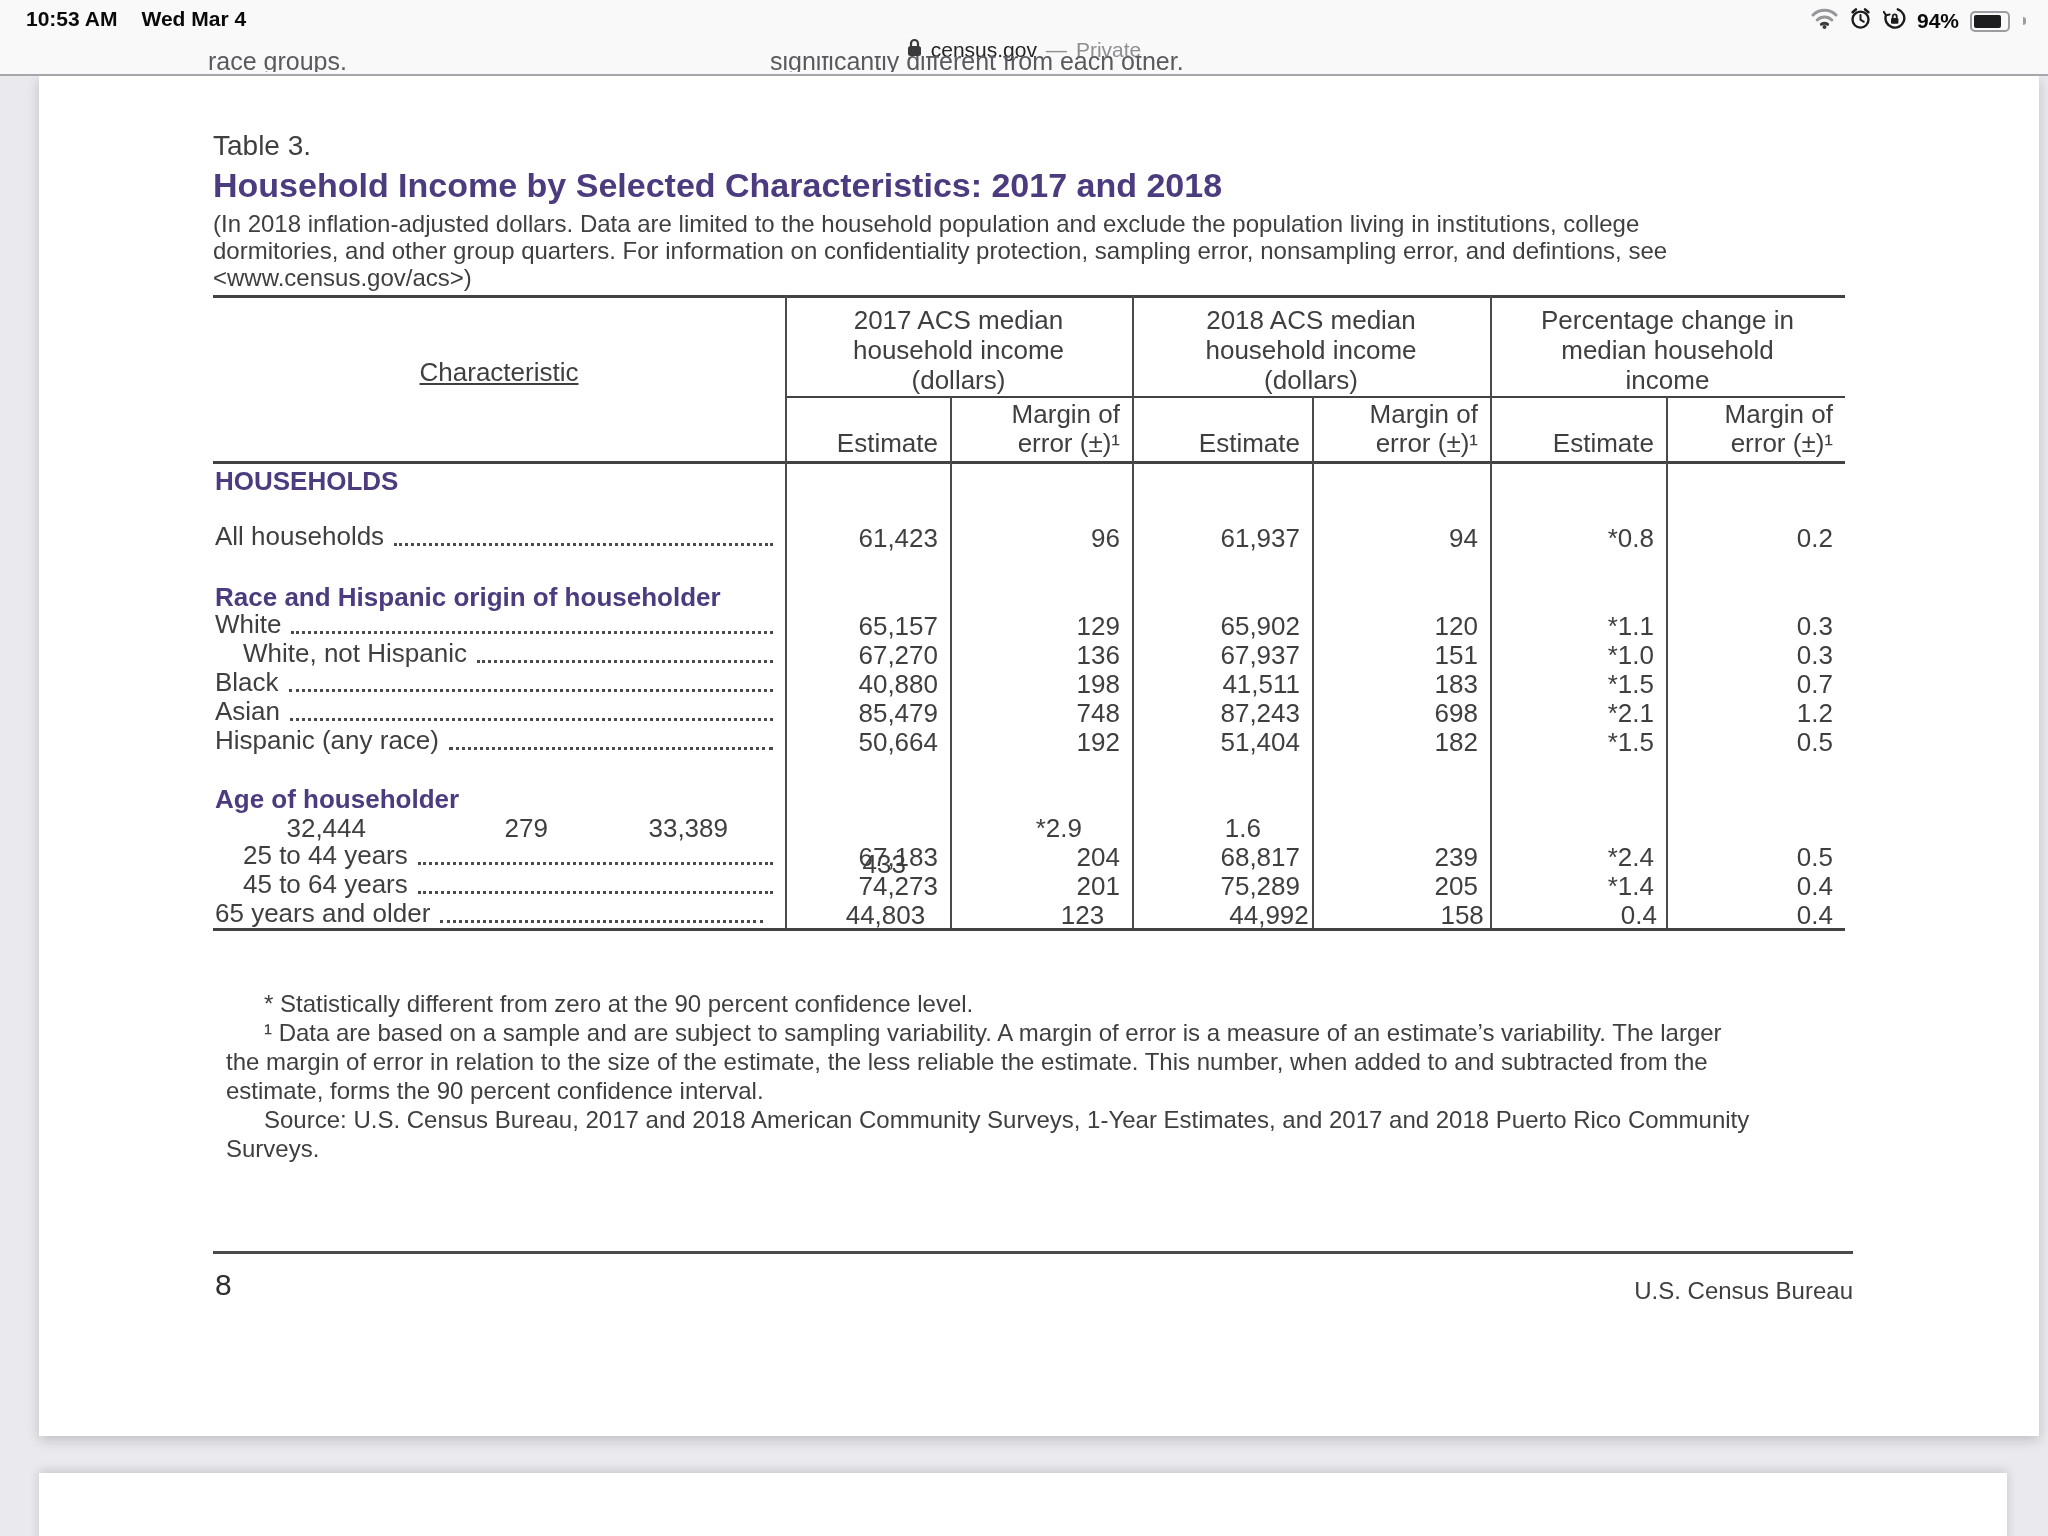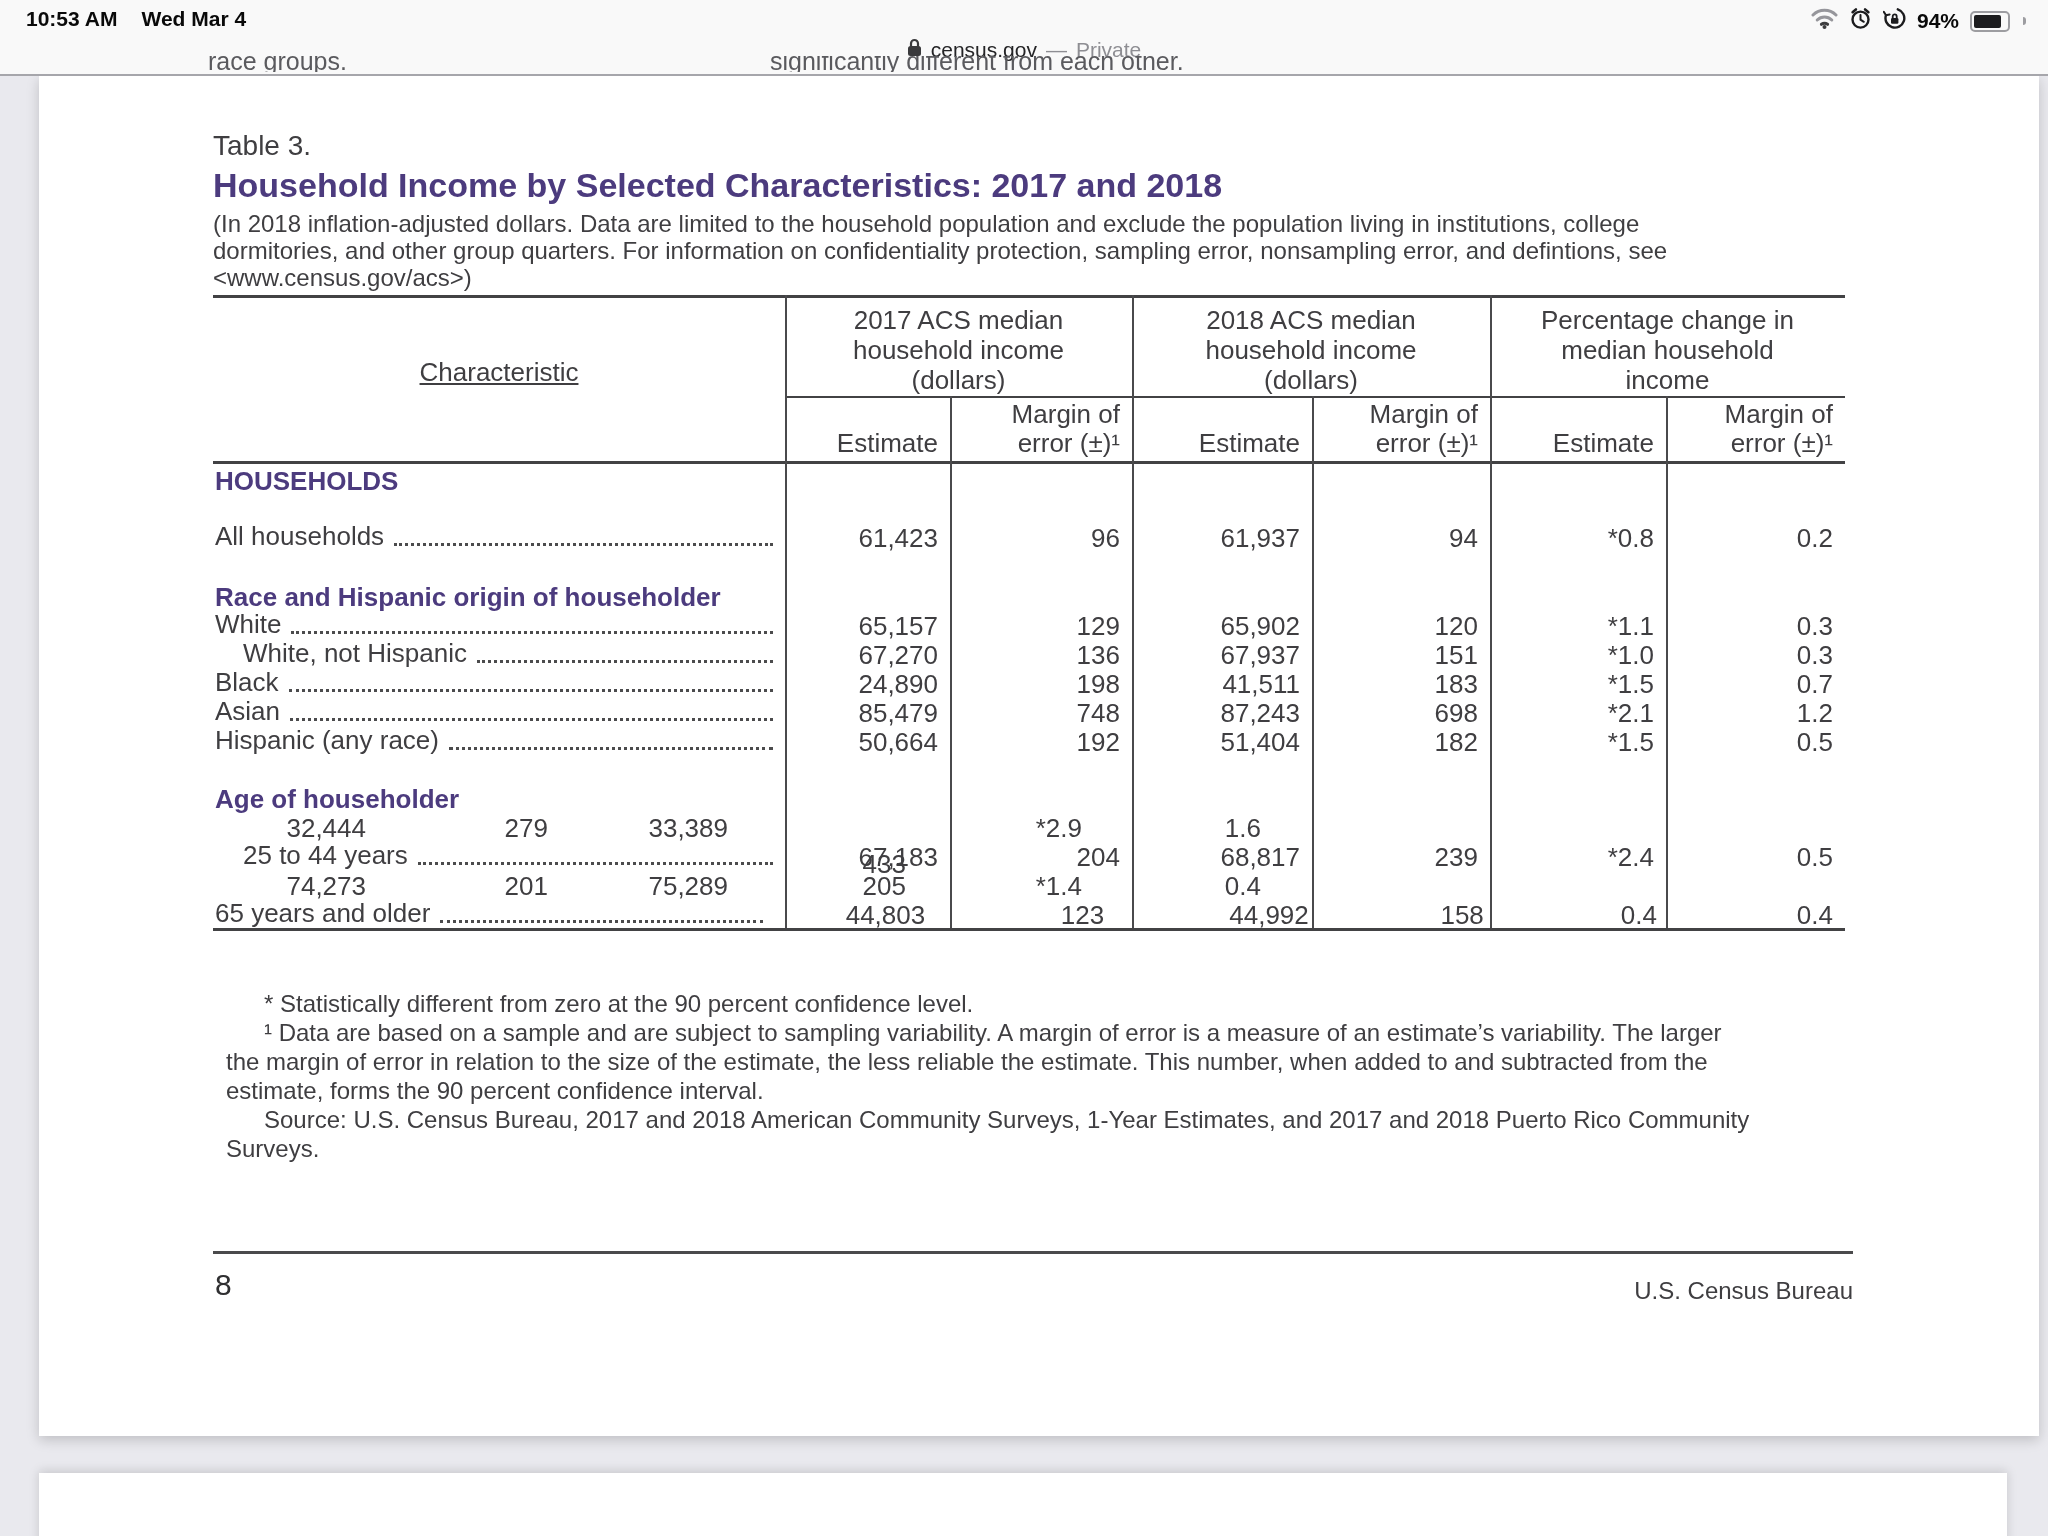--- a/index.html
+++ b/index.html
@@ -155,21 +155,21 @@
               <div class="val" style="width: 180px;">67,937</div>
               <div class="val" style="width: 178px;">151</div>
               <div class="val" style="width: 176px;">*1.0</div>
               <div class="val" style="width: 179px;">0.3</div>
             </div>
             <div class="trow" style="top: 374px;">
               <div class="lbl">
                 <span class="lbl-text">Black</span>
                 <span class="leader"></span>
               </div>
-              <div class="val" style="width: 165px;">24,890</div>
+              <div class="val" style="width: 165px;">40,880</div>
               <div class="val" style="width: 182px;">198</div>
               <div class="val" style="width: 180px;">41,511</div>
               <div class="val" style="width: 178px;">183</div>
               <div class="val" style="width: 176px;">*1.5</div>
               <div class="val" style="width: 179px;">0.7</div>
             </div>
             <div class="trow" style="top: 403px;">
               <div class="lbl">
                 <span class="lbl-text">Asian</span>
                 <span class="leader"></span>
@@ -208,20 +208,24 @@
                 <span class="leader"></span>
               </div>
               <div class="val" style="width: 165px;">67,183</div>
               <div class="val" style="width: 182px;">204</div>
               <div class="val" style="width: 180px;">68,817</div>
               <div class="val" style="width: 178px;">239</div>
               <div class="val" style="width: 176px;">*2.4</div>
               <div class="val" style="width: 179px;">0.5</div>
             </div>
             <div class="trow" style="top: 576px;">
+              <div class="lbl ind">
+                <span class="lbl-text">45 to 64 years</span>
+                <span class="leader"></span>
+              </div>
               <div class="val" style="width: 165px;">74,273</div>
               <div class="val" style="width: 182px;">201</div>
               <div class="val" style="width: 180px;">75,289</div>
               <div class="val" style="width: 178px;">205</div>
               <div class="val" style="width: 176px;">*1.4</div>
               <div class="val" style="width: 179px;">0.4</div>
             </div>
             <div class="trow" style="top: 605px;">
               <div class="lbl">
                 <span class="lbl-text">65 years and older</span>

